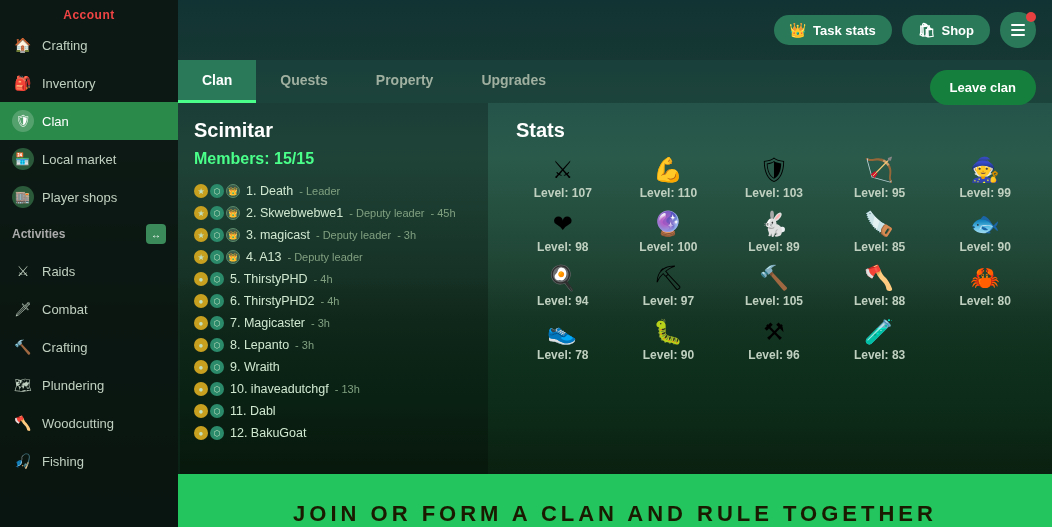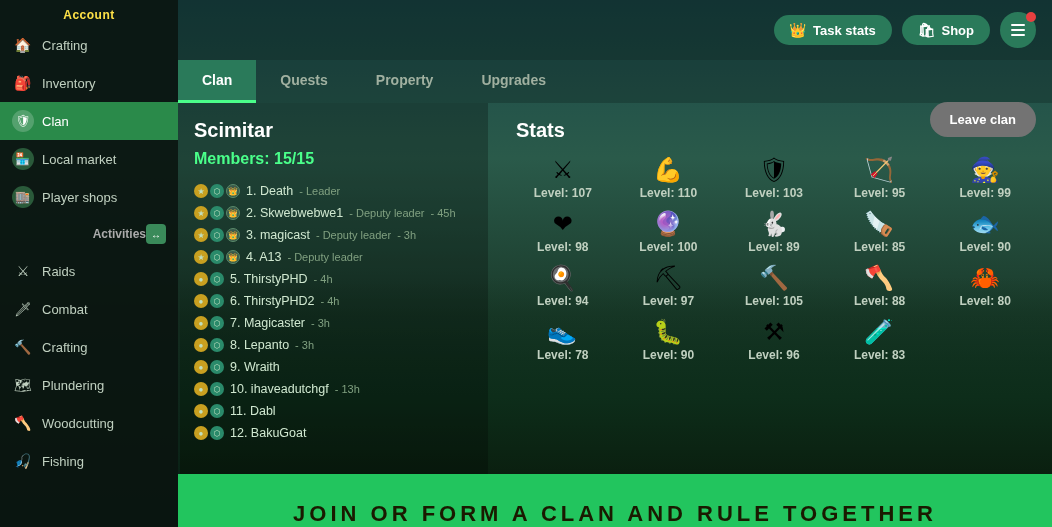--- a/index.html
+++ b/index.html
@@ -46,21 +46,21 @@
       flex-direction: column;
       flex-shrink: 0;
       overflow-y: auto;
       overflow-x: hidden;
     }
     .sidebar::-webkit-scrollbar { width: 4px; }
     .sidebar::-webkit-scrollbar-track { background: #0a1410; }
     .sidebar::-webkit-scrollbar-thumb { background: #2a5a3a; }
 
     .sidebar-section-label {
-      color: #fde047;
+      color: #ef4444;
       font-size: 12px;
       font-weight: bold;
       padding: 8px 12px 4px 12px;
       text-align: center;
       letter-spacing: 0.5px;
     }
 
     .sidebar-item {
       display: flex;
       align-items: center;
@@ -92,21 +92,21 @@
       display: flex;
       align-items: center;
       justify-content: center;
       font-size: 12px;
     }
     .sidebar-item.active .icon-circle { background: rgba(255,255,255,0.2); }
 
     .sidebar-activities-header {
       display: flex;
       align-items: center;
-      justify-content: flex-end;
+      justify-content: space-between;
       padding: 8px 12px;
       color: #aaa;
       font-size: 12px;
       font-weight: bold;
     }
     .activities-expand {
       width: 20px;
       height: 20px;
       background: #3a8a5a;
       border-radius: 4px;
@@ -305,30 +305,29 @@
       color: #c0d0c0;
       font-size: 12px;
       font-weight: 600;
     }
 
     
     .leave-clan-btn {
       position: absolute;
       top: 70px;
       right: 16px;
-      background: #737373;
+      background: #15803d;
       border: none;
       border-radius: 20px;
       color: #fff;
       font-size: 13px;
       font-weight: 700;
       padding: 10px 20px;
       cursor: pointer;
       z-index: 20;
-      margin-top: 32px;
     }
 
     
     .bottom-banner {
       position: absolute;
       bottom: 0;
       left: 178px;
       right: 0;
       height: 53px;
       background: #22c55e;

